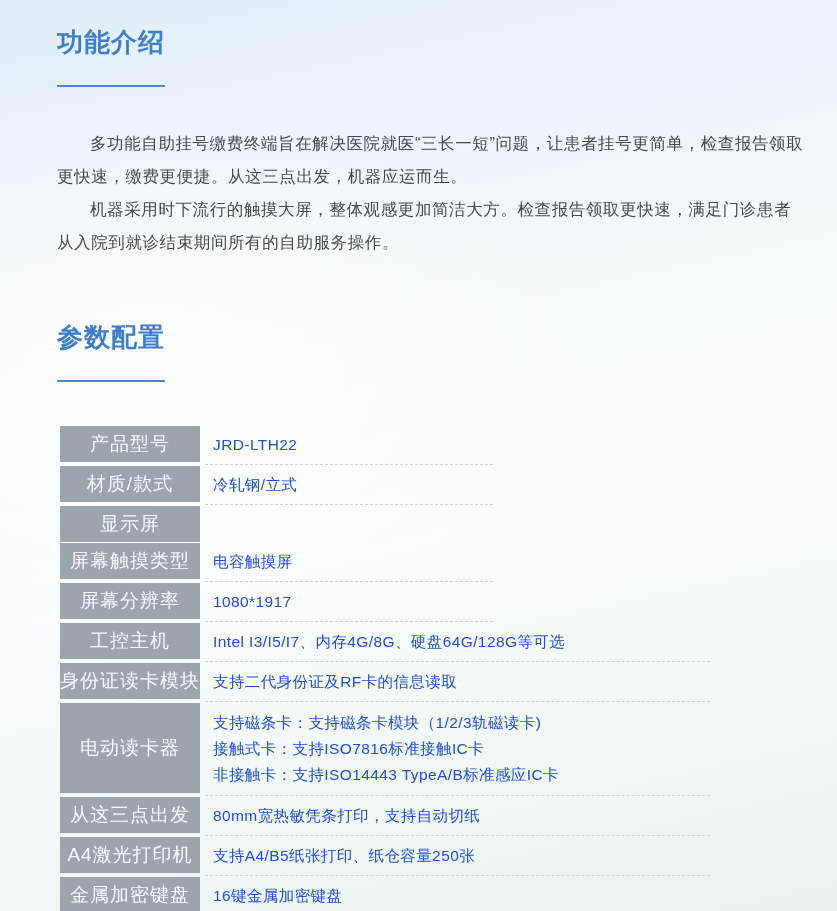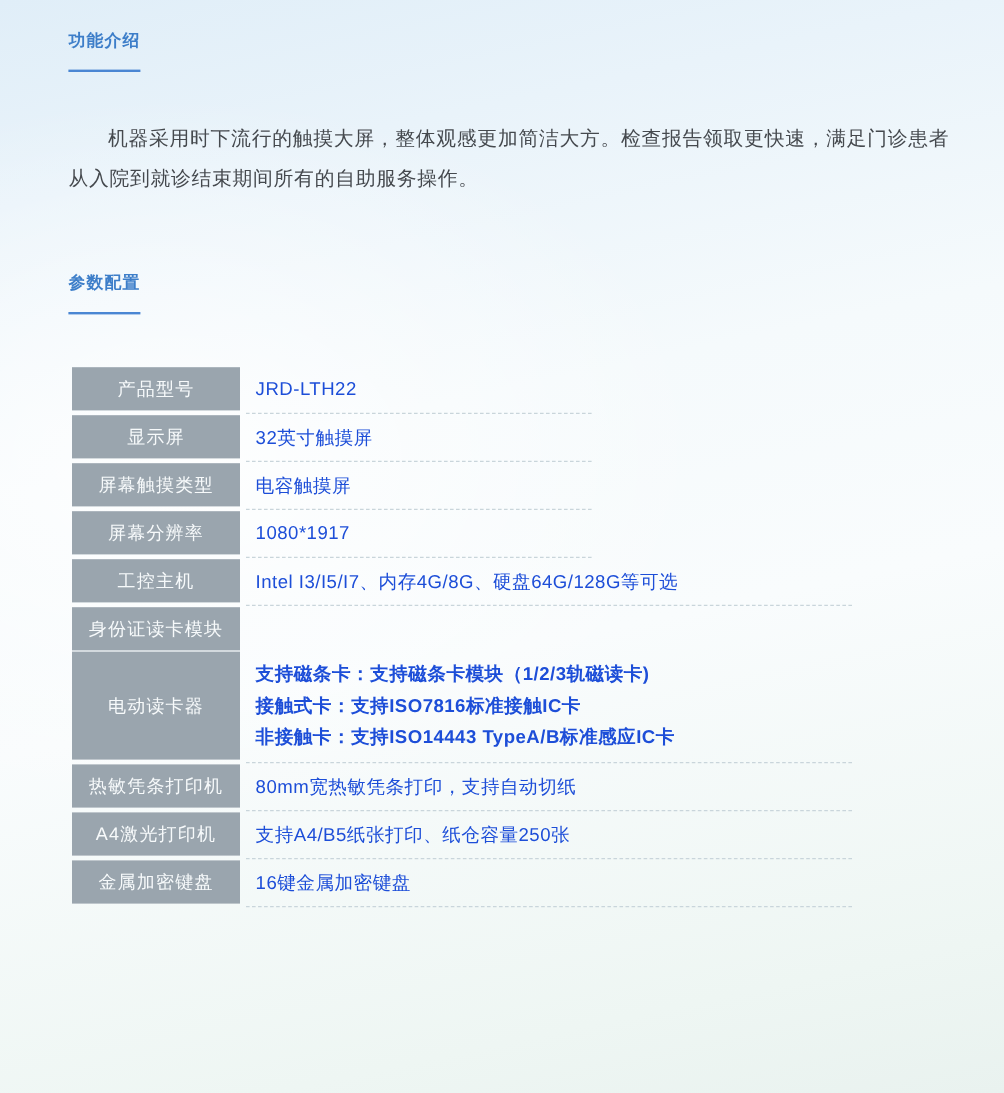--- a/index.html
+++ b/index.html
@@ -8,44 +8,44 @@
     font-family:"Liberation Sans","DejaVu Sans",sans-serif;
     overflow:hidden;
     background:
       radial-gradient(ellipse 620px 420px at 18% 42%, rgba(255,255,255,0.85), rgba(255,255,255,0) 72%),
       linear-gradient(168deg, #e0eef8 0%, #e9f3fa 16%, #f5fafc 38%, #f9fcfd 58%, #eef6f3 88%, #e9f2ef 100%);
   }
   .page { padding:25px 32px 0 57px; }
 
   .section-title {
     display:inline-block;
-    font-size:14px;
+    font-size:26px;
     color:#3d7ec9;
     letter-spacing:1px;
-    padding-bottom:15px;
+    padding-bottom:25px;
     border-bottom:2px solid #4a86d3;
   }
   .intro-paragraphs { margin-top:40px; }
   .intro-paragraphs p {
     font-size:16.5px;
     line-height:33px;
     color:#45494e;
     letter-spacing:0.6px;
     text-indent:2em;
   }
   .specs-section { margin-top:61px; }
   .spec-table { margin-top:44px; margin-left:3px; }
 
   .spec-row { display:flex; align-items:flex-start; margin-bottom:1px; }
   .spec-label {
     width:140px;
     min-height:36px;
     background:#9aa5ae;
     color:#f7fafb;
-    font-size:15px;
+    font-size:19px;
     letter-spacing:1px;
     display:flex;
     align-items:center;
     justify-content:center;
     text-align:center;
     flex:none;
   }
   .spec-value {
     margin-left:5px;
     height:39px;
@@ -58,81 +58,85 @@
     border-bottom:1px dashed #c9d5db;
   }
   .spec-row.short .spec-value { width:288px; }
   .spec-row.long  .spec-value { width:505px; }
   .spec-row.tall .spec-label { min-height:90px; }
   .spec-row.tall .spec-value {
     height:93px;
     flex-direction:column;
     align-items:flex-start;
     justify-content:center;
-    font-weight:bold;
   }
   .spec-row.tall .spec-value .value-line { line-height:26px; }
 </style>
 </head>
 <body>
 
 <div class="page">
 
   <section>
     <h2 class="section-title">功能介绍</h2>
     <div class="intro-paragraphs">
+      <p>多功能自助挂号缴费终端旨在解决医院就医“三长一短”问题，让患者挂号更简单，检查报告领取更快速，缴费更便捷。从这三点出发，机器应运而生。</p>
       <p>机器采用时下流行的触摸大屏，整体观感更加简洁大方。检查报告领取更快速，满足门诊患者从入院到就诊结束期间所有的自助服务操作。</p>
     </div>
   </section>
 
   <section class="specs-section">
     <h2 class="section-title">参数配置</h2>
     <div class="spec-table">
   <div class="spec-row short">
     <div class="spec-label">产品型号</div>
     <div class="spec-value">JRD-LTH22</div>
   </div>
 
+  <div class="spec-row short">
+    <div class="spec-label">材质/款式</div>
+    <div class="spec-value">冷轧钢/立式</div>
+  </div>
 
   <div class="spec-row short">
     <div class="spec-label">显示屏</div>
-    <div class="spec-value">32英寸触摸屏</div>
   </div>
 
   <div class="spec-row short">
     <div class="spec-label">屏幕触摸类型</div>
     <div class="spec-value">电容触摸屏</div>
   </div>
 
   <div class="spec-row short">
     <div class="spec-label">屏幕分辨率</div>
     <div class="spec-value">1080*1917</div>
   </div>
 
   <div class="spec-row long">
     <div class="spec-label">工控主机</div>
     <div class="spec-value">Intel I3/I5/I7、内存4G/8G、硬盘64G/128G等可选</div>
   </div>
 
   <div class="spec-row long">
     <div class="spec-label">身份证读卡模块</div>
+    <div class="spec-value">支持二代身份证及RF卡的信息读取</div>
   </div>
 
 
   <div class="spec-row long tall">
     <div class="spec-label">电动读卡器</div>
     <div class="spec-value">
             <div class="value-line">支持磁条卡：支持磁条卡模块（1/2/3轨磁读卡)</div>
             <div class="value-line">接触式卡：支持ISO7816标准接触IC卡</div>
             <div class="value-line">非接触卡：支持ISO14443 TypeA/B标准感应IC卡</div>
           </div>
   </div>
 
   <div class="spec-row long">
-    <div class="spec-label">热敏凭条打印机</div>
+    <div class="spec-label">从这三点出发</div>
     <div class="spec-value">80mm宽热敏凭条打印，支持自动切纸</div>
   </div>
 
   <div class="spec-row long">
     <div class="spec-label">A4激光打印机</div>
     <div class="spec-value">支持A4/B5纸张打印、纸仓容量250张</div>
   </div>
 
   <div class="spec-row long">
     <div class="spec-label">金属加密键盘</div>

